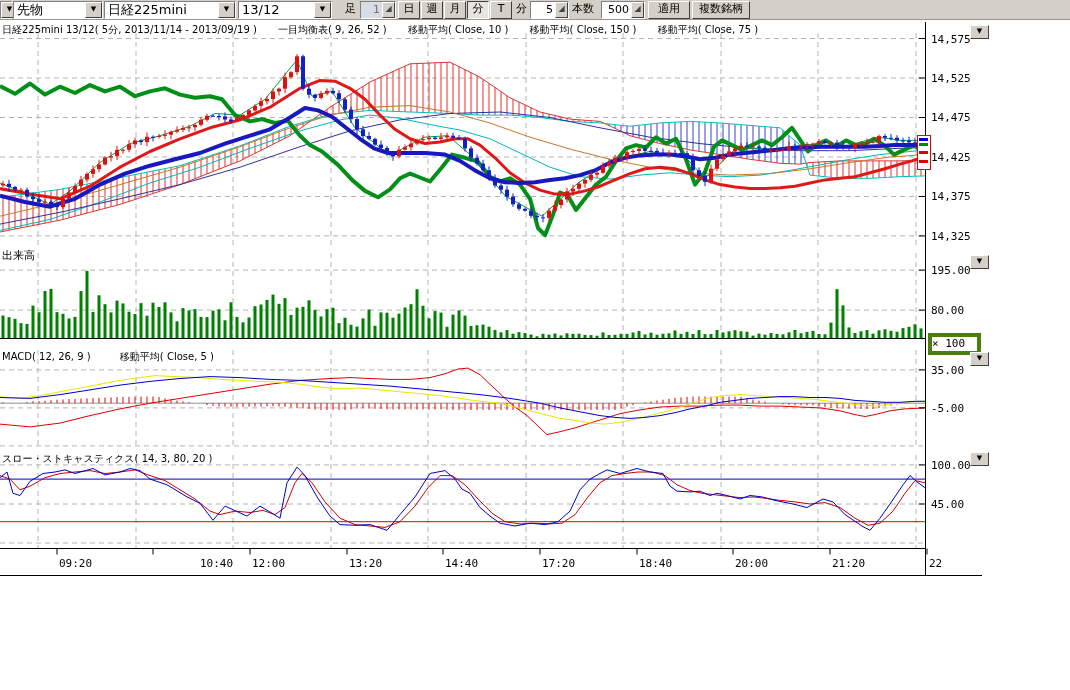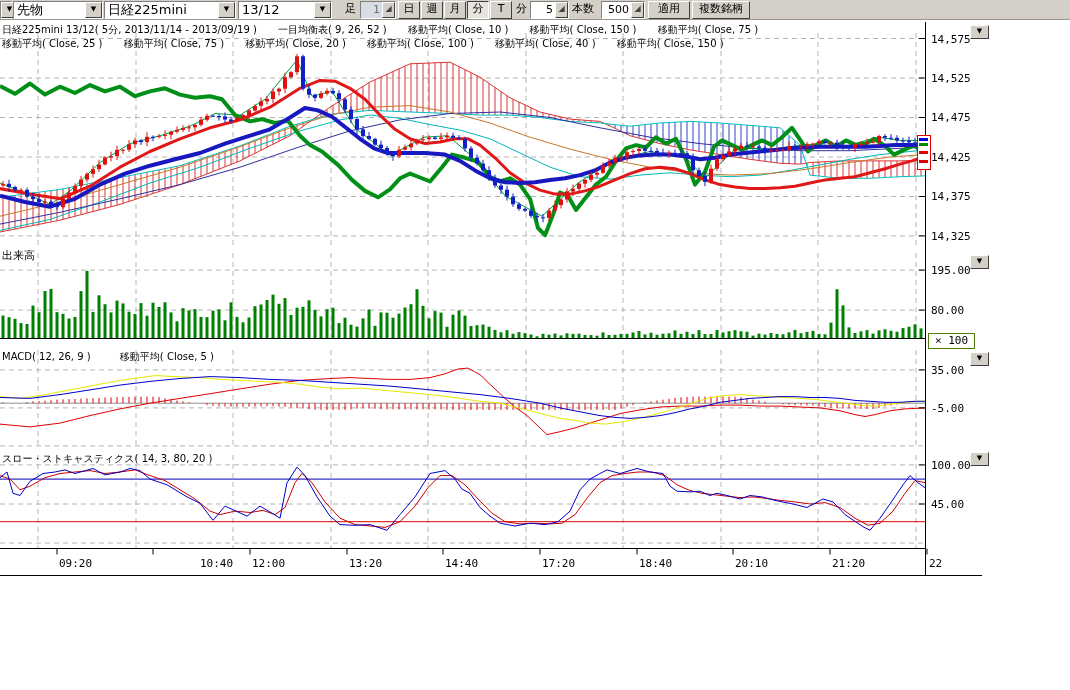--- a/index.html
+++ b/index.html
@@ -29,22 +29,22 @@
   
   .plabel{position:absolute;font-size:10px;color:#000;white-space:nowrap;z-index:3;}
   .hdr span{display:inline-block;margin-right:18px;}
   .ylab{position:absolute;font-size:11px;color:#000;white-space:nowrap;z-index:3;
         font-family:"DejaVu Sans Mono","DejaVu Sans",monospace;}
   .xlab{position:absolute;font-size:11px;color:#000;white-space:nowrap;z-index:3;
         font-family:"DejaVu Sans Mono","DejaVu Sans",monospace;}
   .axis-btn{position:absolute;width:17px;height:12px;background:#d4d0c8;border:1px solid;
         border-color:#fff #404040 #404040 #fff;font-size:7px;line-height:10px;
         text-align:center;color:#000;z-index:4;}
-  #mult-box{position:absolute;left:928px;top:333px;width:45px;height:14px;border:1px solid #4d7c0f;
-        background:#fff;font-size:11px;line-height:14px;text-align:center;z-index:4;
+  #mult-box{position:absolute;left:928px;top:333px;width:45px;height:14px;border:4px solid #4d7c0f;
+        background:#fff;font-size:11px;line-height:14px;z-index:4;
         font-family:"DejaVu Sans Mono","DejaVu Sans",monospace;}
   #price-marker{position:absolute;left:917px;top:135px;width:12px;height:33px;
         border:1px solid #e00000;background:#fff;z-index:3;}
   #price-marker .pm{position:absolute;left:1px;width:9px;height:3px;}
   #chart-svg{position:absolute;left:0;top:0;z-index:1;}
 </style>
 </head>
 <body>
 
 <div id="app">
@@ -964,28 +964,20 @@
         </g>
     </svg>
 
     <div class="plabel hdr" style="left:2px;top:23px;">
       <span>日経225mini 13/12( 5分, 2013/11/14 - 2013/09/19 )</span>
       <span>一目均衡表( 9, 26, 52 )</span>
       <span>移動平均( Close, 10 )</span>
       <span>移動平均( Close, 150 )</span>
       <span>移動平均( Close, 75 )</span>
     </div>
-    <div class="plabel hdr" style="left:2px;top:37px;">
-      <span>移動平均( Close, 25 )</span>
-      <span>移動平均( Close, 75 )</span>
-      <span>移動平均( Close, 20 )</span>
-      <span>移動平均( Close, 100 )</span>
-      <span>移動平均( Close, 40 )</span>
-      <span>移動平均( Close, 150 )</span>
-    </div>
     <div class="plabel" style="left:2px;top:248px;font-size:11px;">出来高</div>
     <div class="plabel hdr" style="left:2px;top:350px;">
       <span style="margin-right:26px;">MACD( 12, 26, 9 )</span>
       <span>移動平均( Close, 5 )</span>
     </div>
     <div class="plabel" style="left:2px;top:452px;">スロー・ストキャスティクス( 14, 3, 80, 20 )</div>
     <div id="mult-box">
       <span>× 100</span>
     </div>
 
@@ -1016,18 +1008,18 @@
         <span class="ylab" style="left: 931px; top: 498px; text-align: center;">45.00</span>
       </div>
     <div id="xlabels">
         <span class="xlab" style="left: 59px; top: 557px;">09:20</span>
         <span class="xlab" style="left: 156px; top: 557px; margin-left: 44px;">10:40</span>
         <span class="xlab" style="left: 252px; top: 557px;">12:00</span>
         <span class="xlab" style="left: 349px; top: 557px;">13:20</span>
         <span class="xlab" style="left: 445px; top: 557px;">14:40</span>
         <span class="xlab" style="left: 542px; top: 557px;">17:20</span>
         <span class="xlab" style="left: 639px; top: 557px;">18:40</span>
-        <span class="xlab" style="left: 735px; top: 557px;">20:10</span>
+        <span class="xlab" style="left: 735px; top: 557px;">20:00</span>
         <span class="xlab" style="left: 832px; top: 557px;">21:20</span>
         <span class="xlab" style="left: 929px; top: 557px;">22</span>
       </div>
   </div>
 </div>
 
 </body></html>

